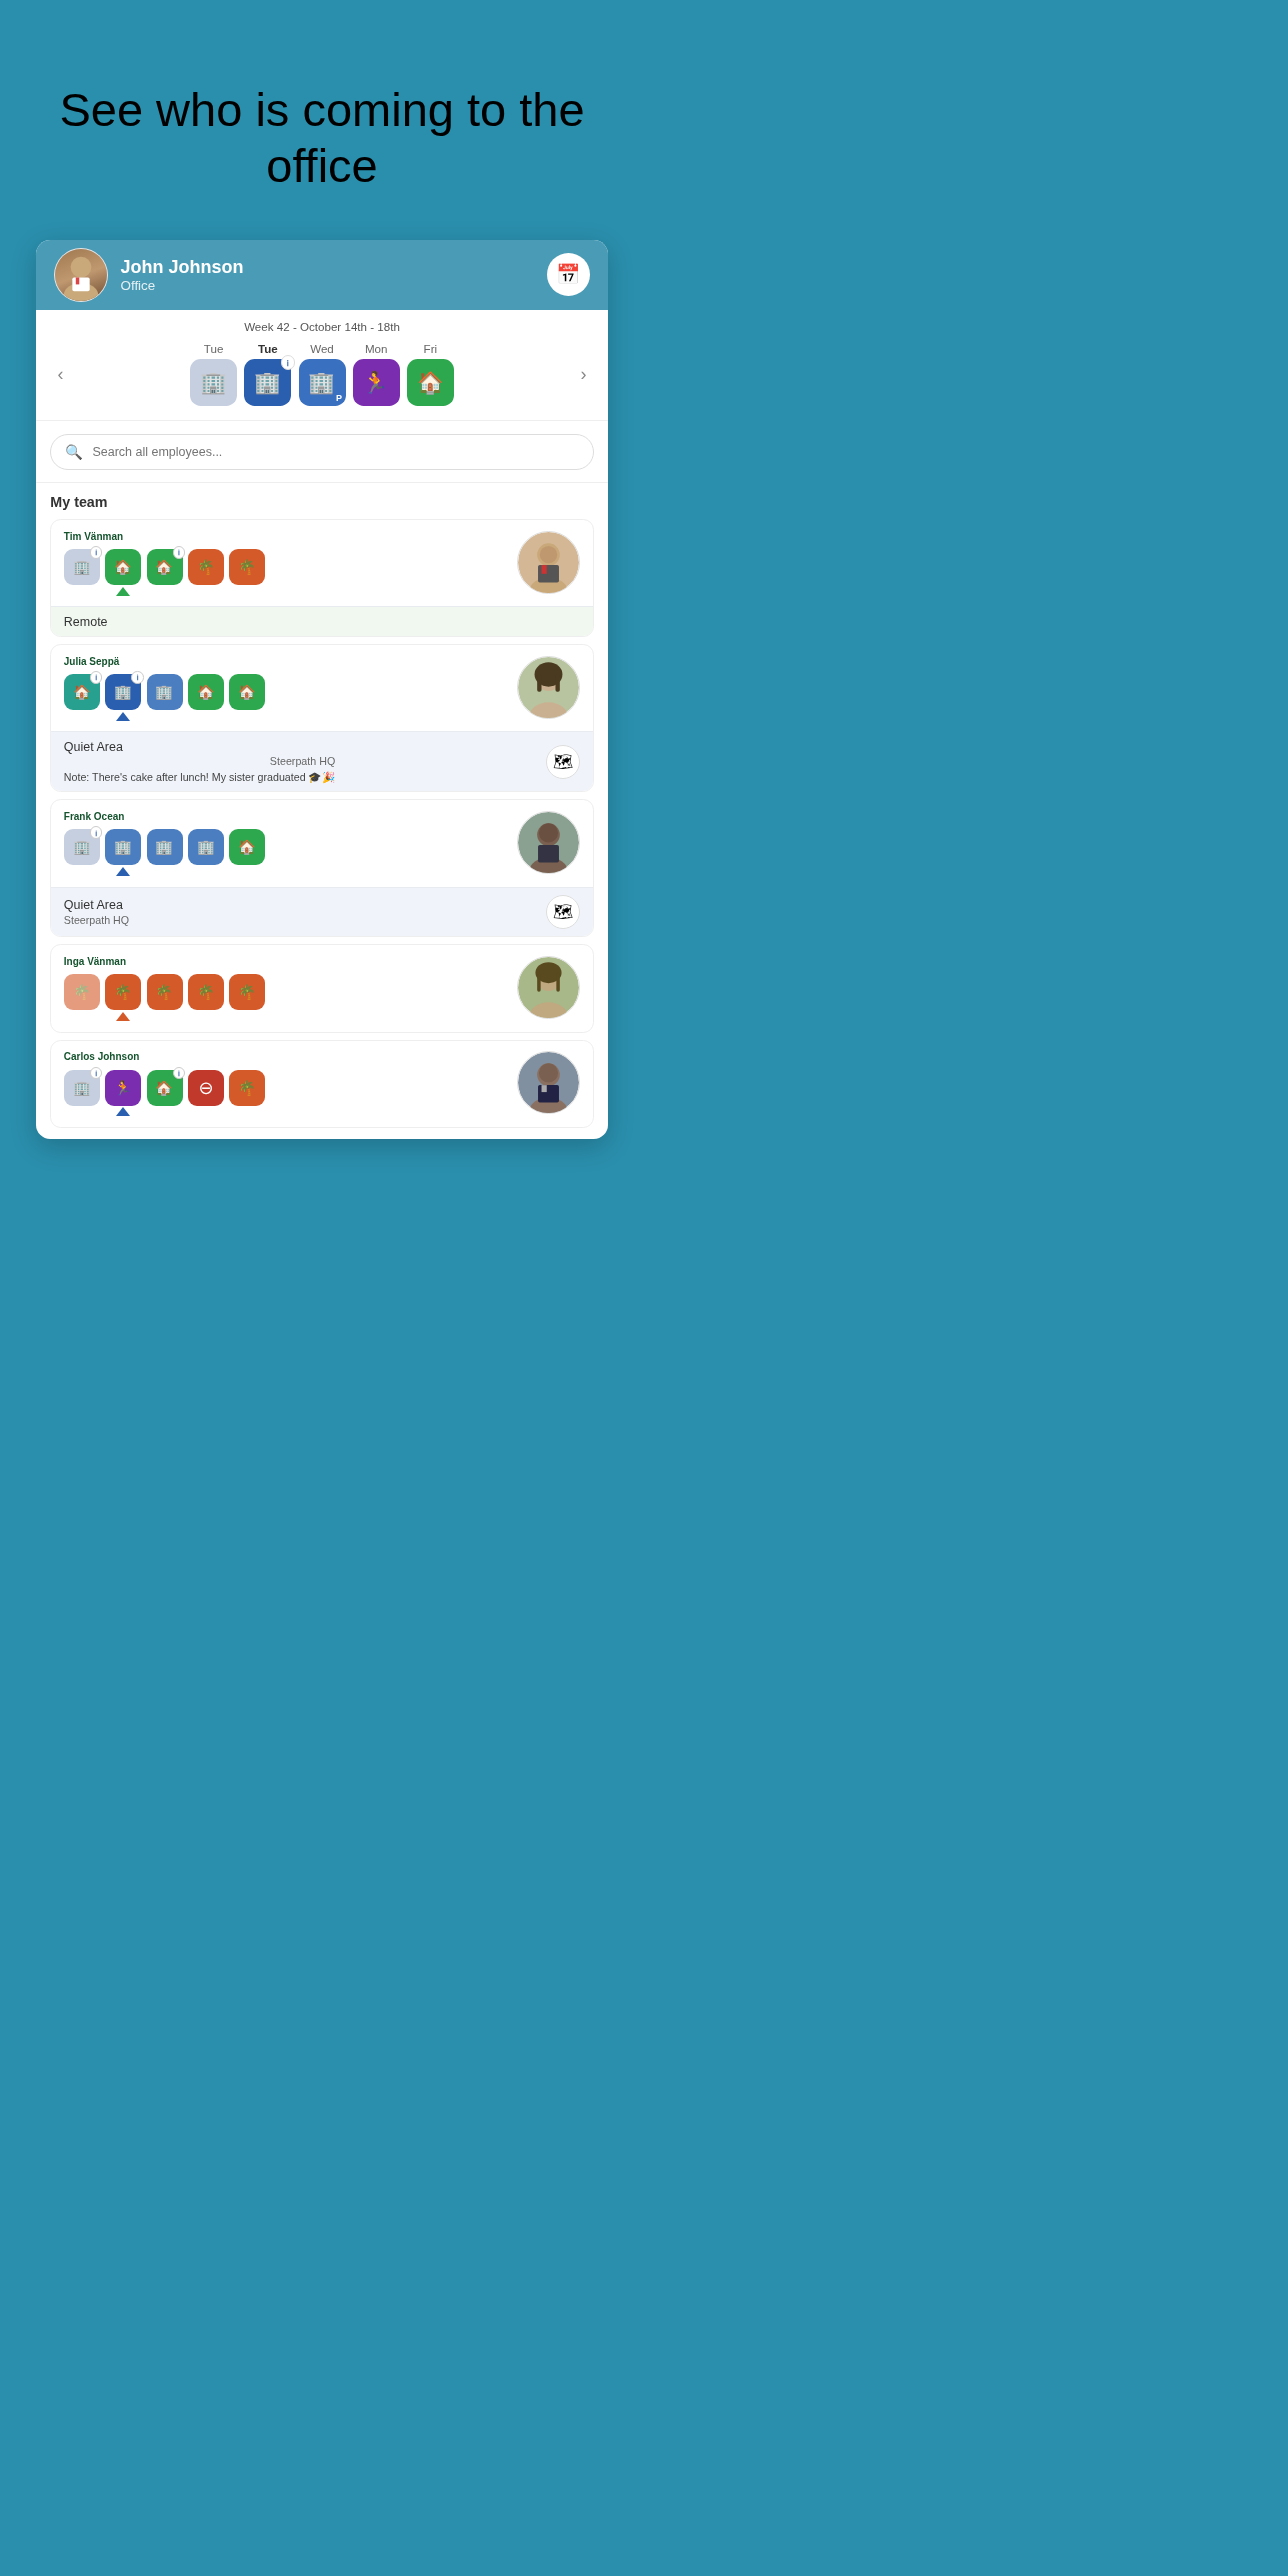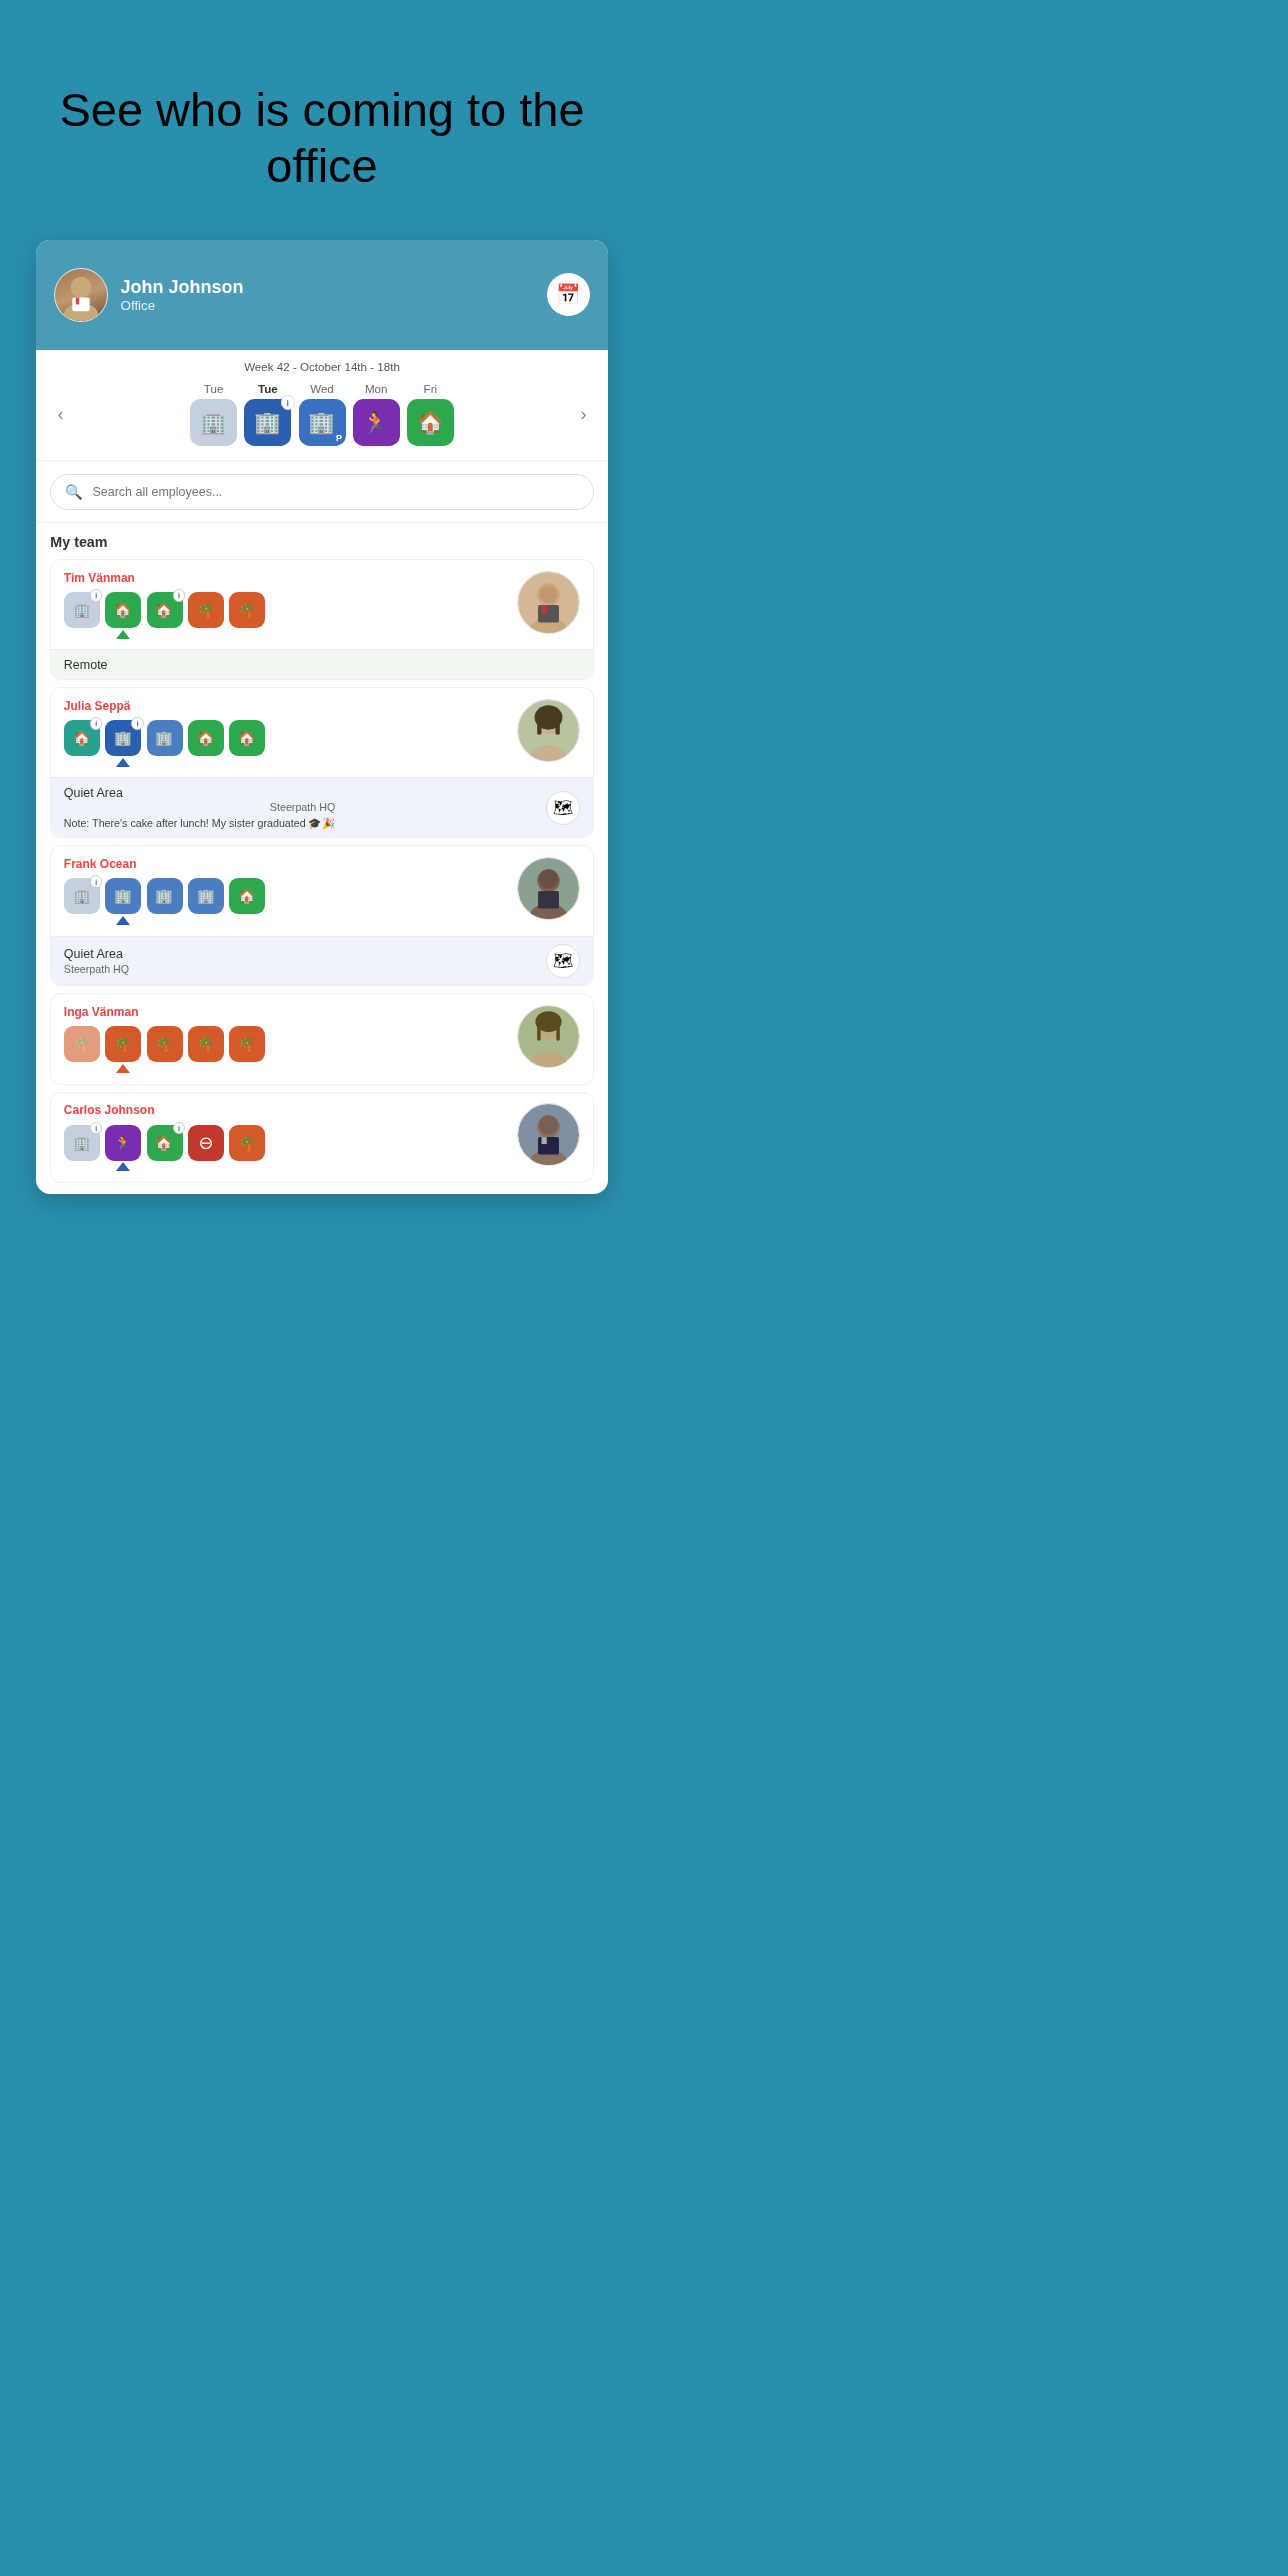--- a/index.html
+++ b/index.html
@@ -33,21 +33,21 @@
       background: white;
       border-radius: 14.3px;
       overflow: hidden;
       margin: 18px auto 36px;
       box-shadow: 0 7.2px 27px rgba(0,0,0,0.2);
     }
 
     
     .profile-header {
       background: #4a9bb5;
-      padding: 28px 18px;
+      padding: 8px 18px;
       display: flex;
       align-items: center;
       justify-content: space-between;
     }
 
     .profile-info {
       display: flex;
       align-items: center;
       gap: 12.5px;
     }
@@ -233,23 +233,23 @@
       align-items: flex-start;
       justify-content: space-between;
       gap: 9px;
     }
 
     .employee-left {
       flex: 1;
     }
 
     .employee-name {
-      font-size: 12px;
+      font-size: 10px;
       font-weight: 600;
-      color: #ef4444;
+      color: #14532d;
       margin-bottom: 7.2px;
     }
 
     .schedule-icons {
       display: flex;
       gap: 5.4px;
       align-items: center;
     }
 
     .sched-icon {

